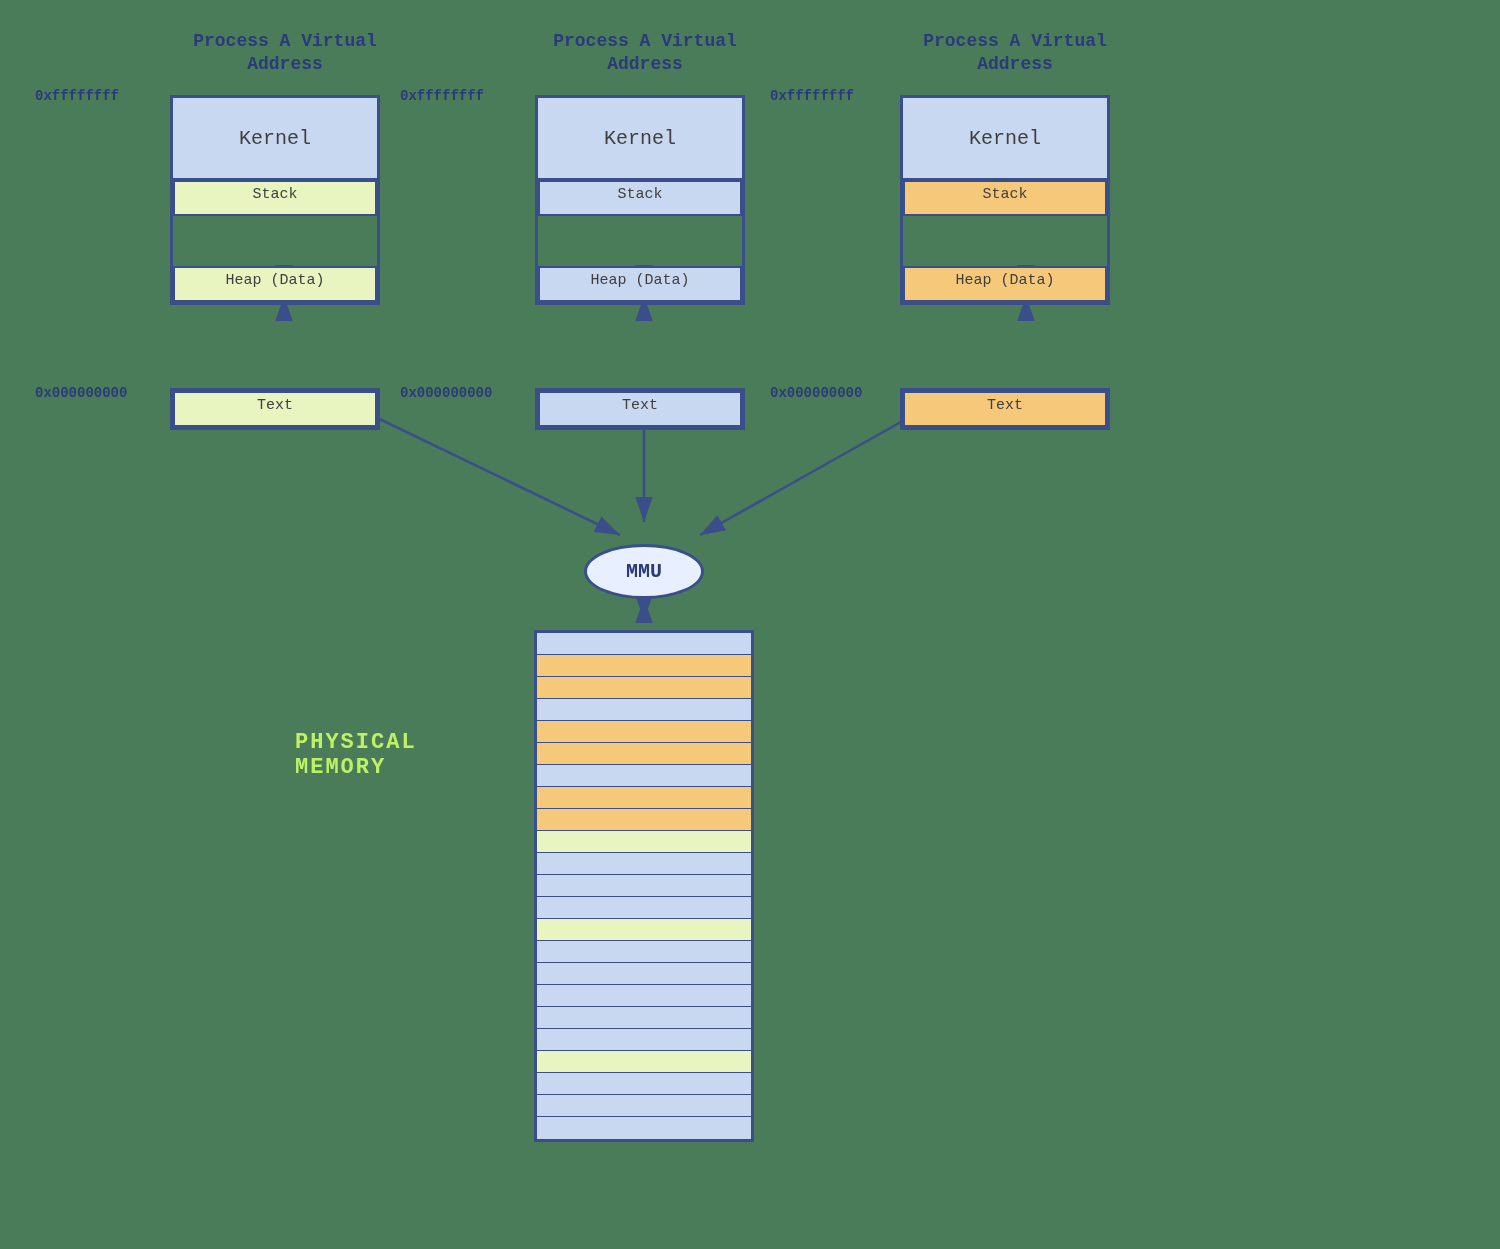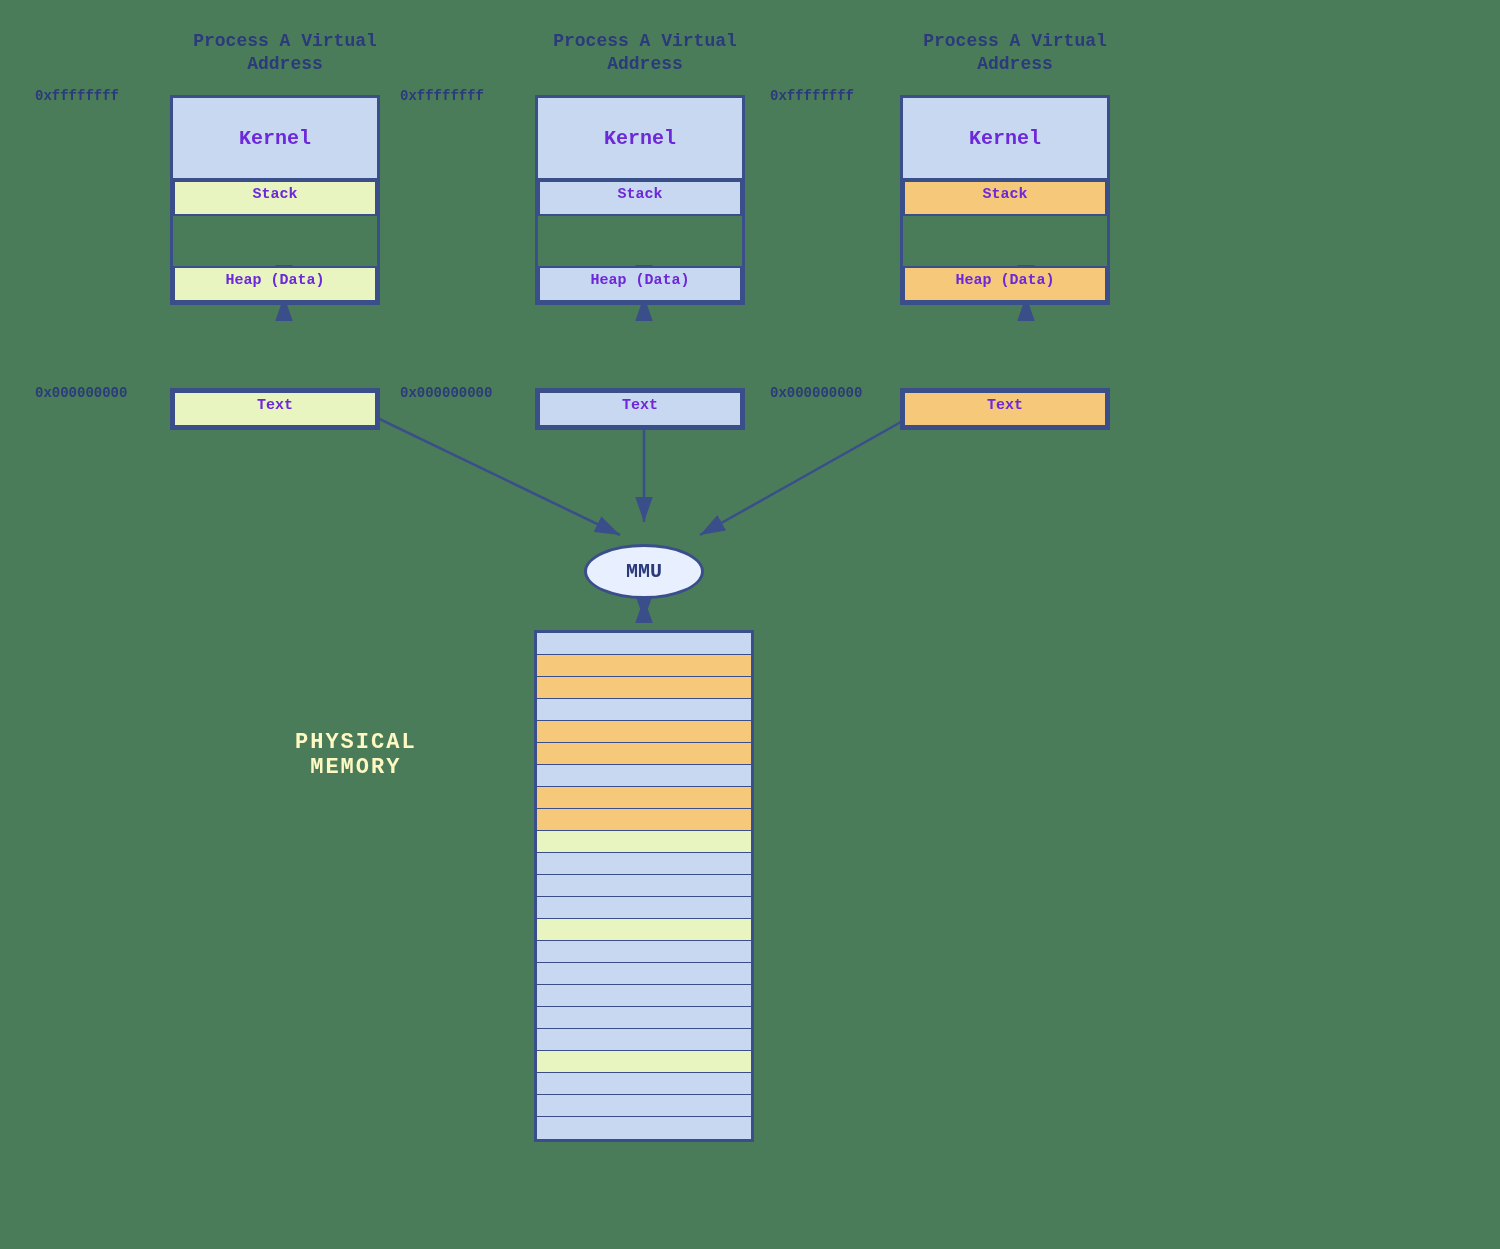--- a/index.html
+++ b/index.html
@@ -41,22 +41,22 @@
       font-size: 14px;
       font-weight: bold;
     }
 
     
     .mem-segment {
       width: 100%;
       text-align: center;
       font-family: 'Courier New', Courier, monospace;
       font-size: 15px;
-      color: #6d28d9;
-      font-weight: bold;
+      color: #404040;
+      font-weight: normal;
       border: 2px solid #3a4f8a;
       padding: 4px 0;
     }
 
     .seg-kernel {
       background-color: #c8d8f0;
       height: 80px;
       display: flex;
       align-items: center;
       justify-content: center;
@@ -97,25 +97,25 @@
       align-items: center;
       justify-content: center;
       color: #2a3a7a;
       font-size: 20px;
       font-weight: bold;
       font-family: 'Courier New', Courier, monospace;
     }
 
     .phys-label {
       position: absolute;
-      color: #fef9c3;
+      color: #bef264;
       font-size: 22px;
       font-weight: bold;
       font-family: 'Courier New', Courier, monospace;
-      text-align: center;
+      text-align: left;
       letter-spacing: 2px;
     }
 
     .phys-row {
       height: 22px;
       width: 100%;
       border-bottom: 1px solid #3a4f8a;
     }
 
     

